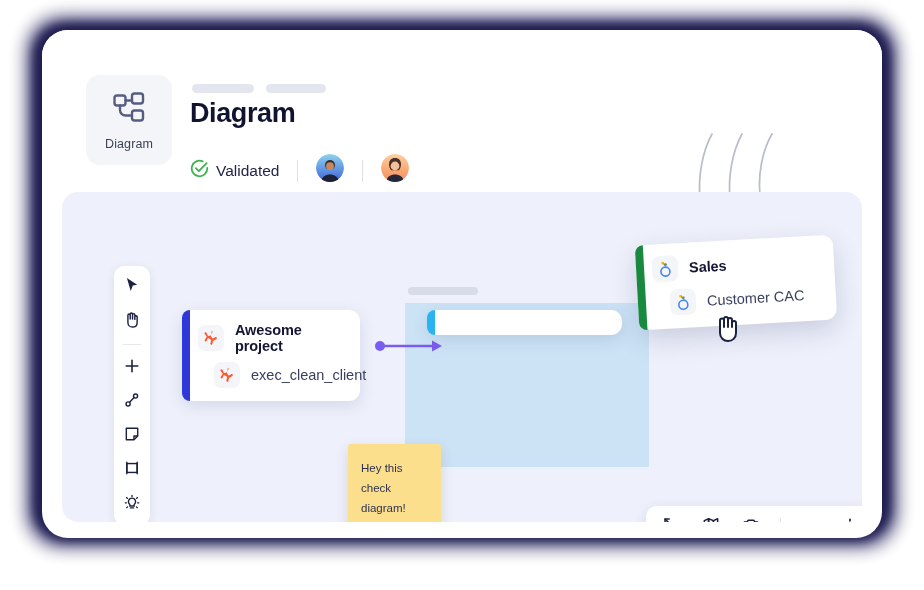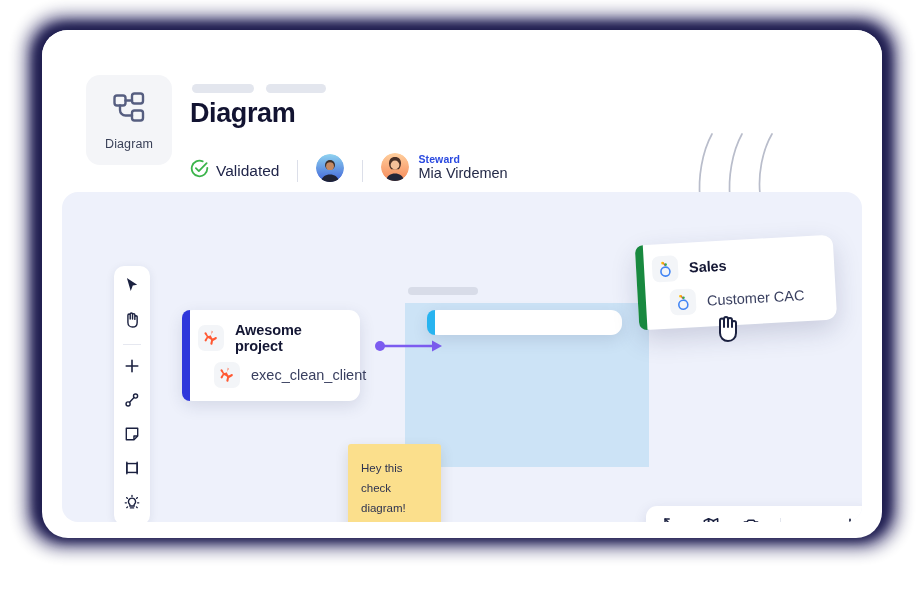--- a/index.html
+++ b/index.html
@@ -337,24 +337,20 @@
                   <stop offset="0" stop-color="#ffcf9e"></stop>
                     <stop offset="1" stop-color="#f58a5a"></stop>
                 </linearGradient>
               </defs>
               <circle cx="14" cy="14" r="14" fill="url(#avB)"></circle>
               <path d="M14 4c4 0 6 2.6 6 6.2 0 3-1.2 5-2.2 6H10.2c-1-1-2.2-3-2.2-6C8 6.6 10 4 14 4z" fill="#4a3027"></path>
               <circle cx="14" cy="12" r="4.4" fill="#f4c09a"></circle>
               <path d="M4.6 28c1.3-5 5-7.4 9.4-7.4s8.1 2.4 9.4 7.4z" fill="#242739"></path>
             </svg>
           </span>
-          <span class="ptext">
-            <span class="prole" style="display:block">Steward</span>
-            <span class="pname" style="display:block">Mia Virdemen</span>
-          </span>
         </div>
       </div>
 
       <span class="swoosh">
         <svg width="90" height="70" fill="none">
           <path d="M10 68C8 48 12 22 22 4" stroke="#b9bdcb" stroke-width="1.7" stroke-linecap="round"></path>
           <path d="M40 68c-2-20 2-46 12-64" stroke="#b9bdcb" stroke-width="1.7" stroke-linecap="round"></path>
           <path d="M70 64c-2-19 2-43 12-60" stroke="#b9bdcb" stroke-width="1.7" stroke-linecap="round"></path>
         </svg>
       </span>

